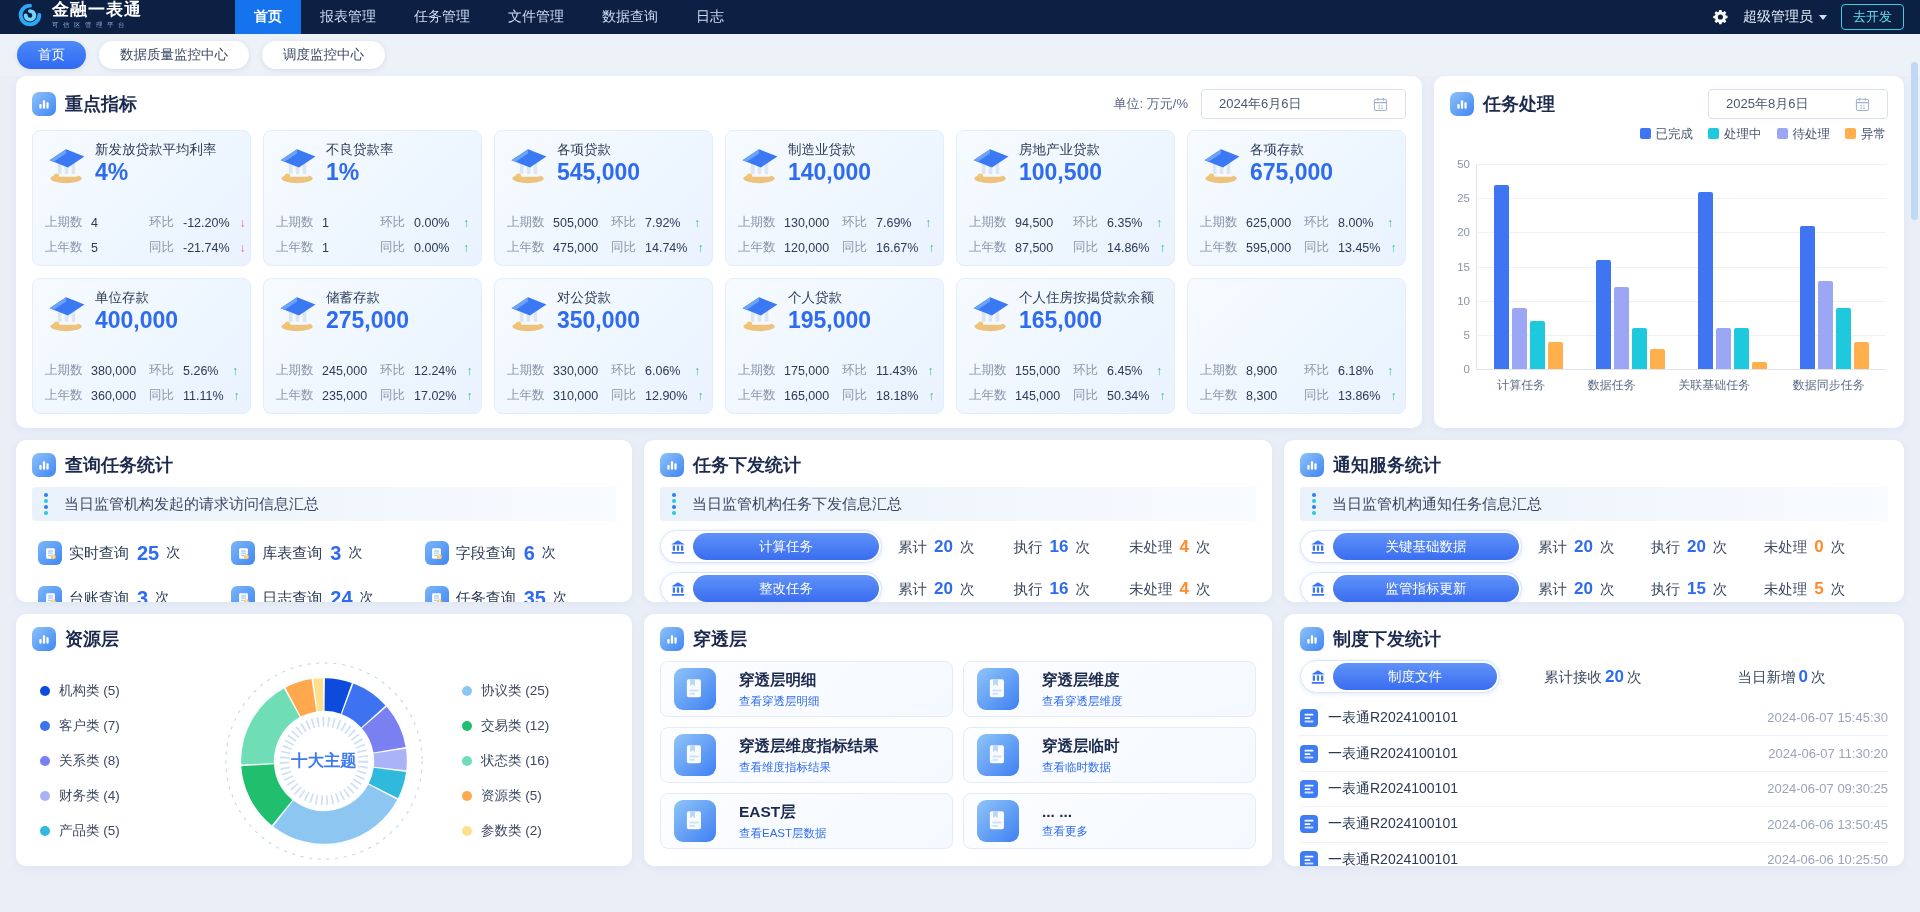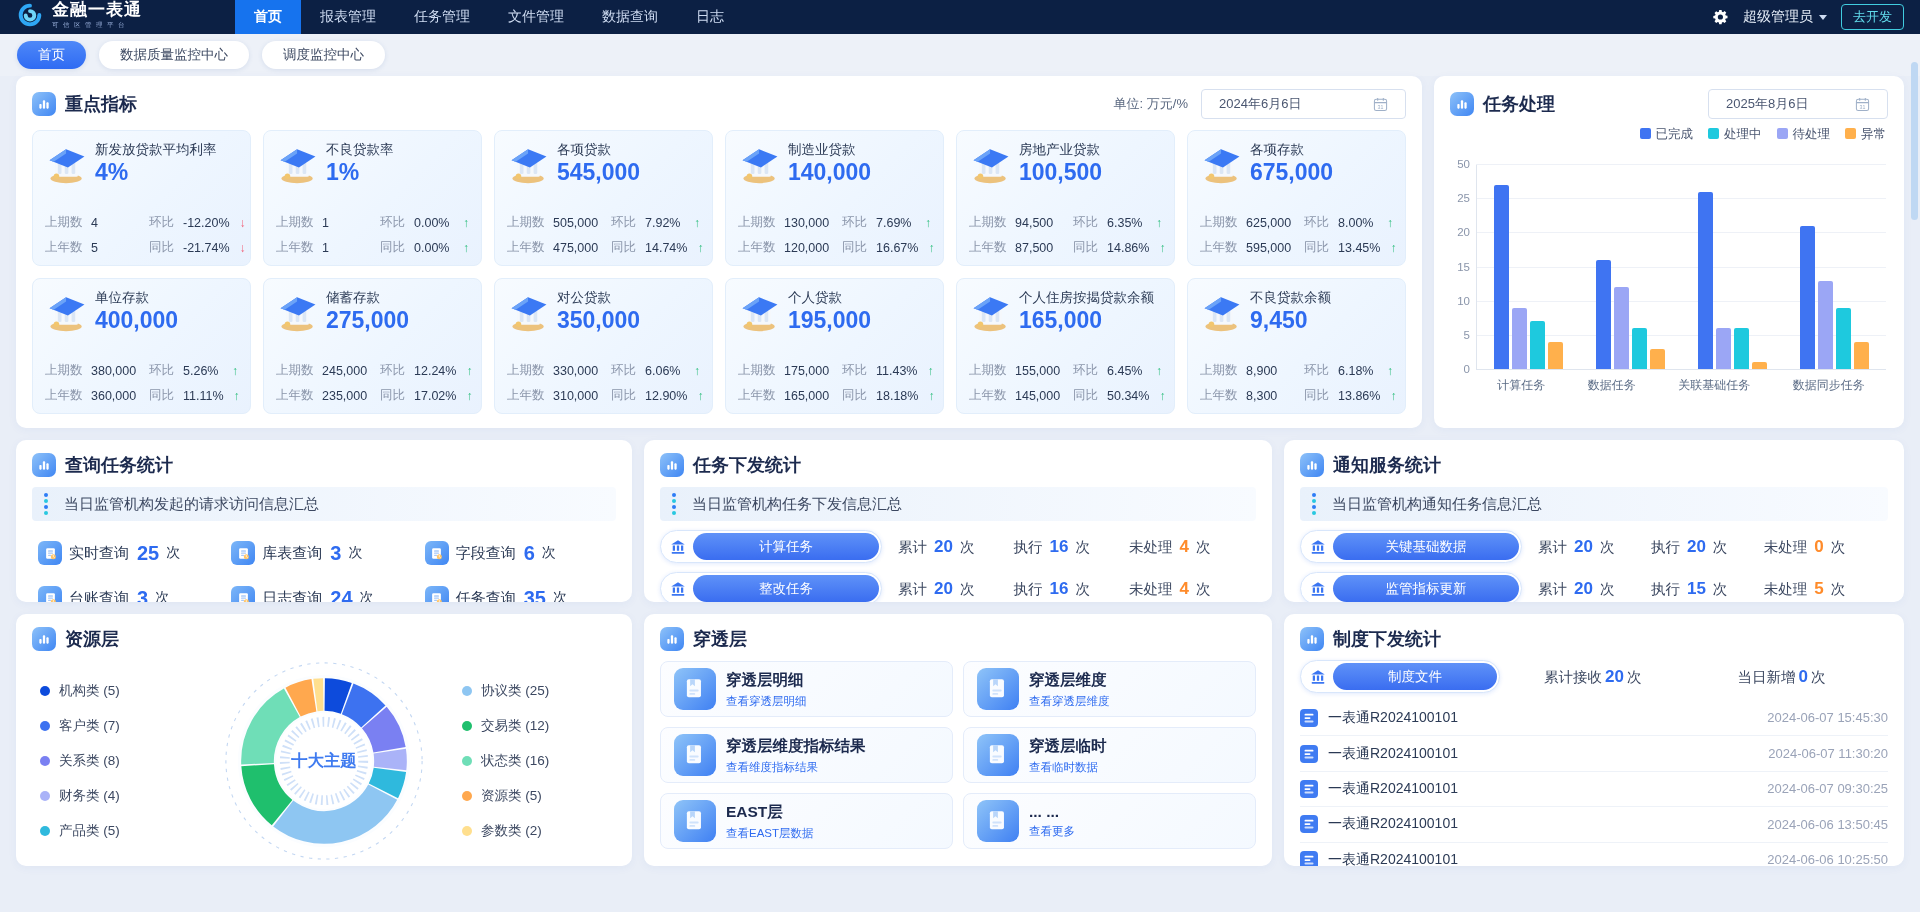--- a/index.html
+++ b/index.html
@@ -89,21 +89,21 @@
 .orange{color:#ff8b2a}
 
 .res-body{display:flex;align-items:center;padding:0 24px;height:calc(100% - 48px)}
 .dn-legend{display:flex;flex-direction:column;gap:17px;width:146px;font-size:13.5px;color:#3c4861}
 .lg-row{display:flex;align-items:center;white-space:nowrap}
 .lg-row i{display:inline-block;width:10px;height:10px;border-radius:50%;margin-right:9px;flex:none}
 .donut-box{flex:1;display:flex;justify-content:center;align-items:center}
 #donut-svg{width:218px;height:218px}
 
 #pen-cards{display:grid;grid-template-columns:1fr 1fr;gap:10px;padding:2px 16px 13px;height:calc(100% - 49px)}
-.pen-card{border:1px solid #e4ecfa;border-radius:8px;display:flex;align-items:center;gap:10px;padding:0 13px;background:linear-gradient(135deg,#fcfdff,#f4f9ff);cursor:pointer}
+.pen-card{border:1px solid #e4ecfa;border-radius:8px;display:flex;align-items:center;gap:23px;padding:0 13px;background:linear-gradient(135deg,#fcfdff,#f4f9ff);cursor:pointer}
 .pen-ico{width:42px;height:42px;border-radius:9px;background:linear-gradient(135deg,#8fc4f8,#3f80f3);display:flex;align-items:center;justify-content:center;flex:none}
 .pen-title{font-size:15.5px;font-weight:bold;color:#1c2a4e;white-space:nowrap}
 .pen-link{font-size:11.5px;color:#2e6bf0;margin-top:3px;cursor:pointer}
 
 .pol-top{display:flex;align-items:center;padding:1px 16px 7px}
 .pol-top .pillbox{width:200px}
 .pol-stat{font-size:14.5px;color:#3c4861;margin-left:44px;white-space:nowrap}
 .pol-stat b{font-size:17px;margin:0 3px}
 #policy-rows{padding:0 16px}
 .prow{display:flex;align-items:center;gap:10px;height:35.4px;border-top:1px solid #eef2f8;cursor:pointer}
@@ -583,38 +583,20 @@
       <div class="ki-stat">
         <span class="sl">上年数</span>
                   <span class="sv">145,000</span>
                   <span class="sl">同比</span>
                   <span class="sv2">50.34%</span>
                   <span class="ar up">↑</span>
       </div>
     </div>
             </div>
             <div class="ki-card">
-    <div class="ki-top">
-      <span class="bank-ico">
-                  <svg viewBox="0 0 48 48" width="44" height="44">
-  <ellipse cx="23" cy="41" rx="17" ry="5" fill="#ecc27d"></ellipse>
-  <rect x="11" y="20" width="25" height="19" rx="2" fill="#f5f8fc"></rect>
-  <rect x="14" y="23" width="4" height="13" rx="1.5" fill="#dbe6f5"></rect>
-  <rect x="21.5" y="23" width="4" height="13" rx="1.5" fill="#dbe6f5"></rect>
-  <rect x="29" y="23" width="4" height="13" rx="1.5" fill="#dbe6f5"></rect>
-  <circle cx="12.5" cy="38.5" r="3" fill="#f2c66e"></circle>
-  <path d="M5 21 L23 9 L43 17 L25 29 Z" fill="#3b79f4"></path>
-  <path d="M5 21 L23 9 L23 13.5 L9.5 22.5 Z" fill="#6ba3f8"></path>
-</svg>
-                </span>
-      <div class="ki-tv">
-        <div class="ki-title">不良贷款余额</div>
-        <div class="ki-value">9,450</div>
-      </div>
-    </div>
     <div class="ki-stats">
       <div class="ki-stat">
         <span class="sl">上期数</span>
                   <span class="sv">8,900</span>
                   <span class="sl">环比</span>
                   <span class="sv2">6.18%</span>
                   <span class="ar up">↑</span>
       </div>
       <div class="ki-stat">
         <span class="sl">上年数</span>

